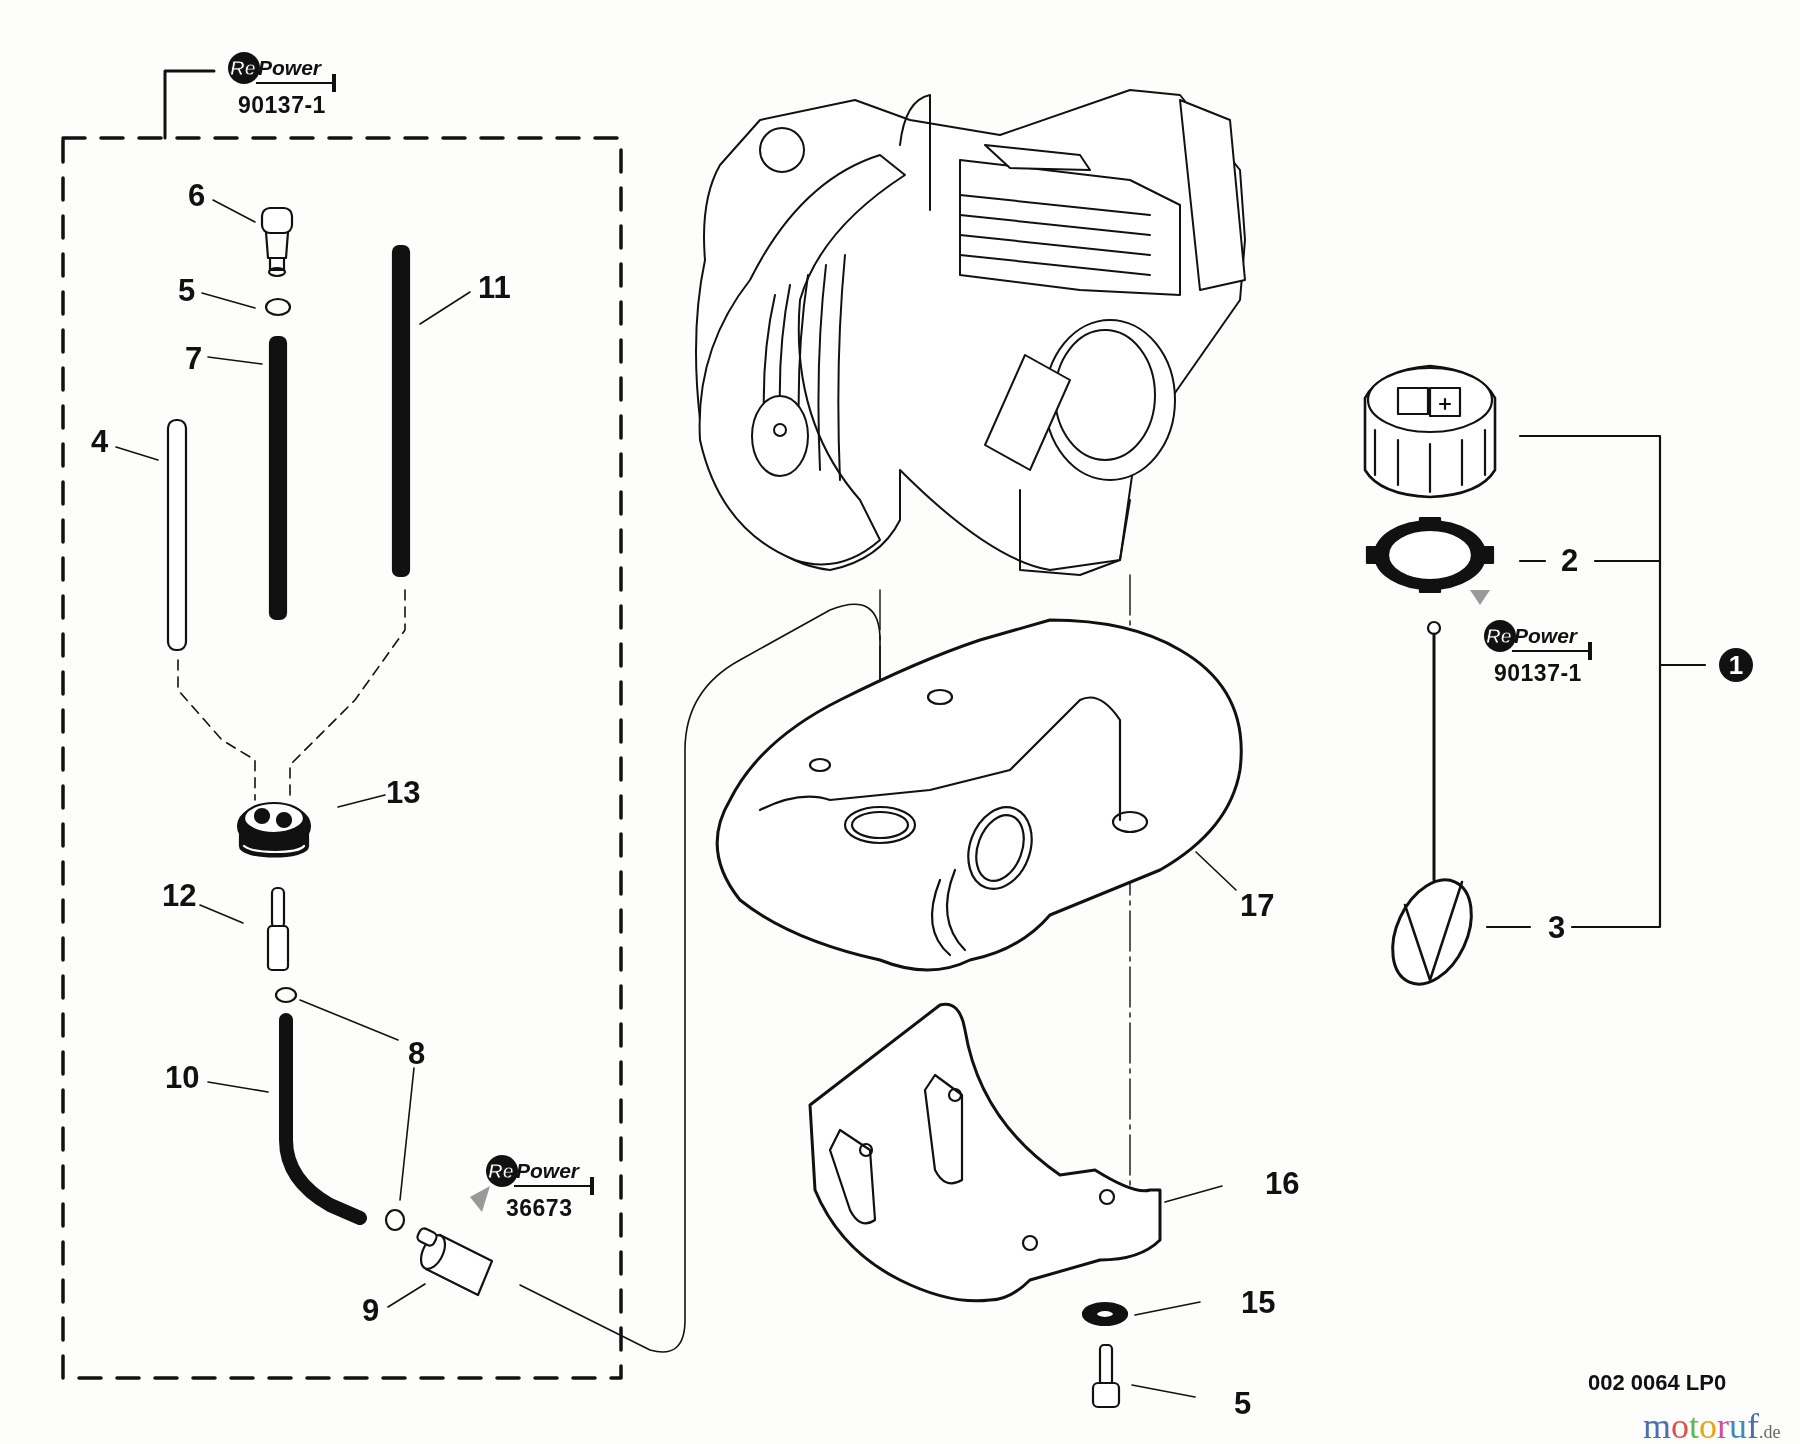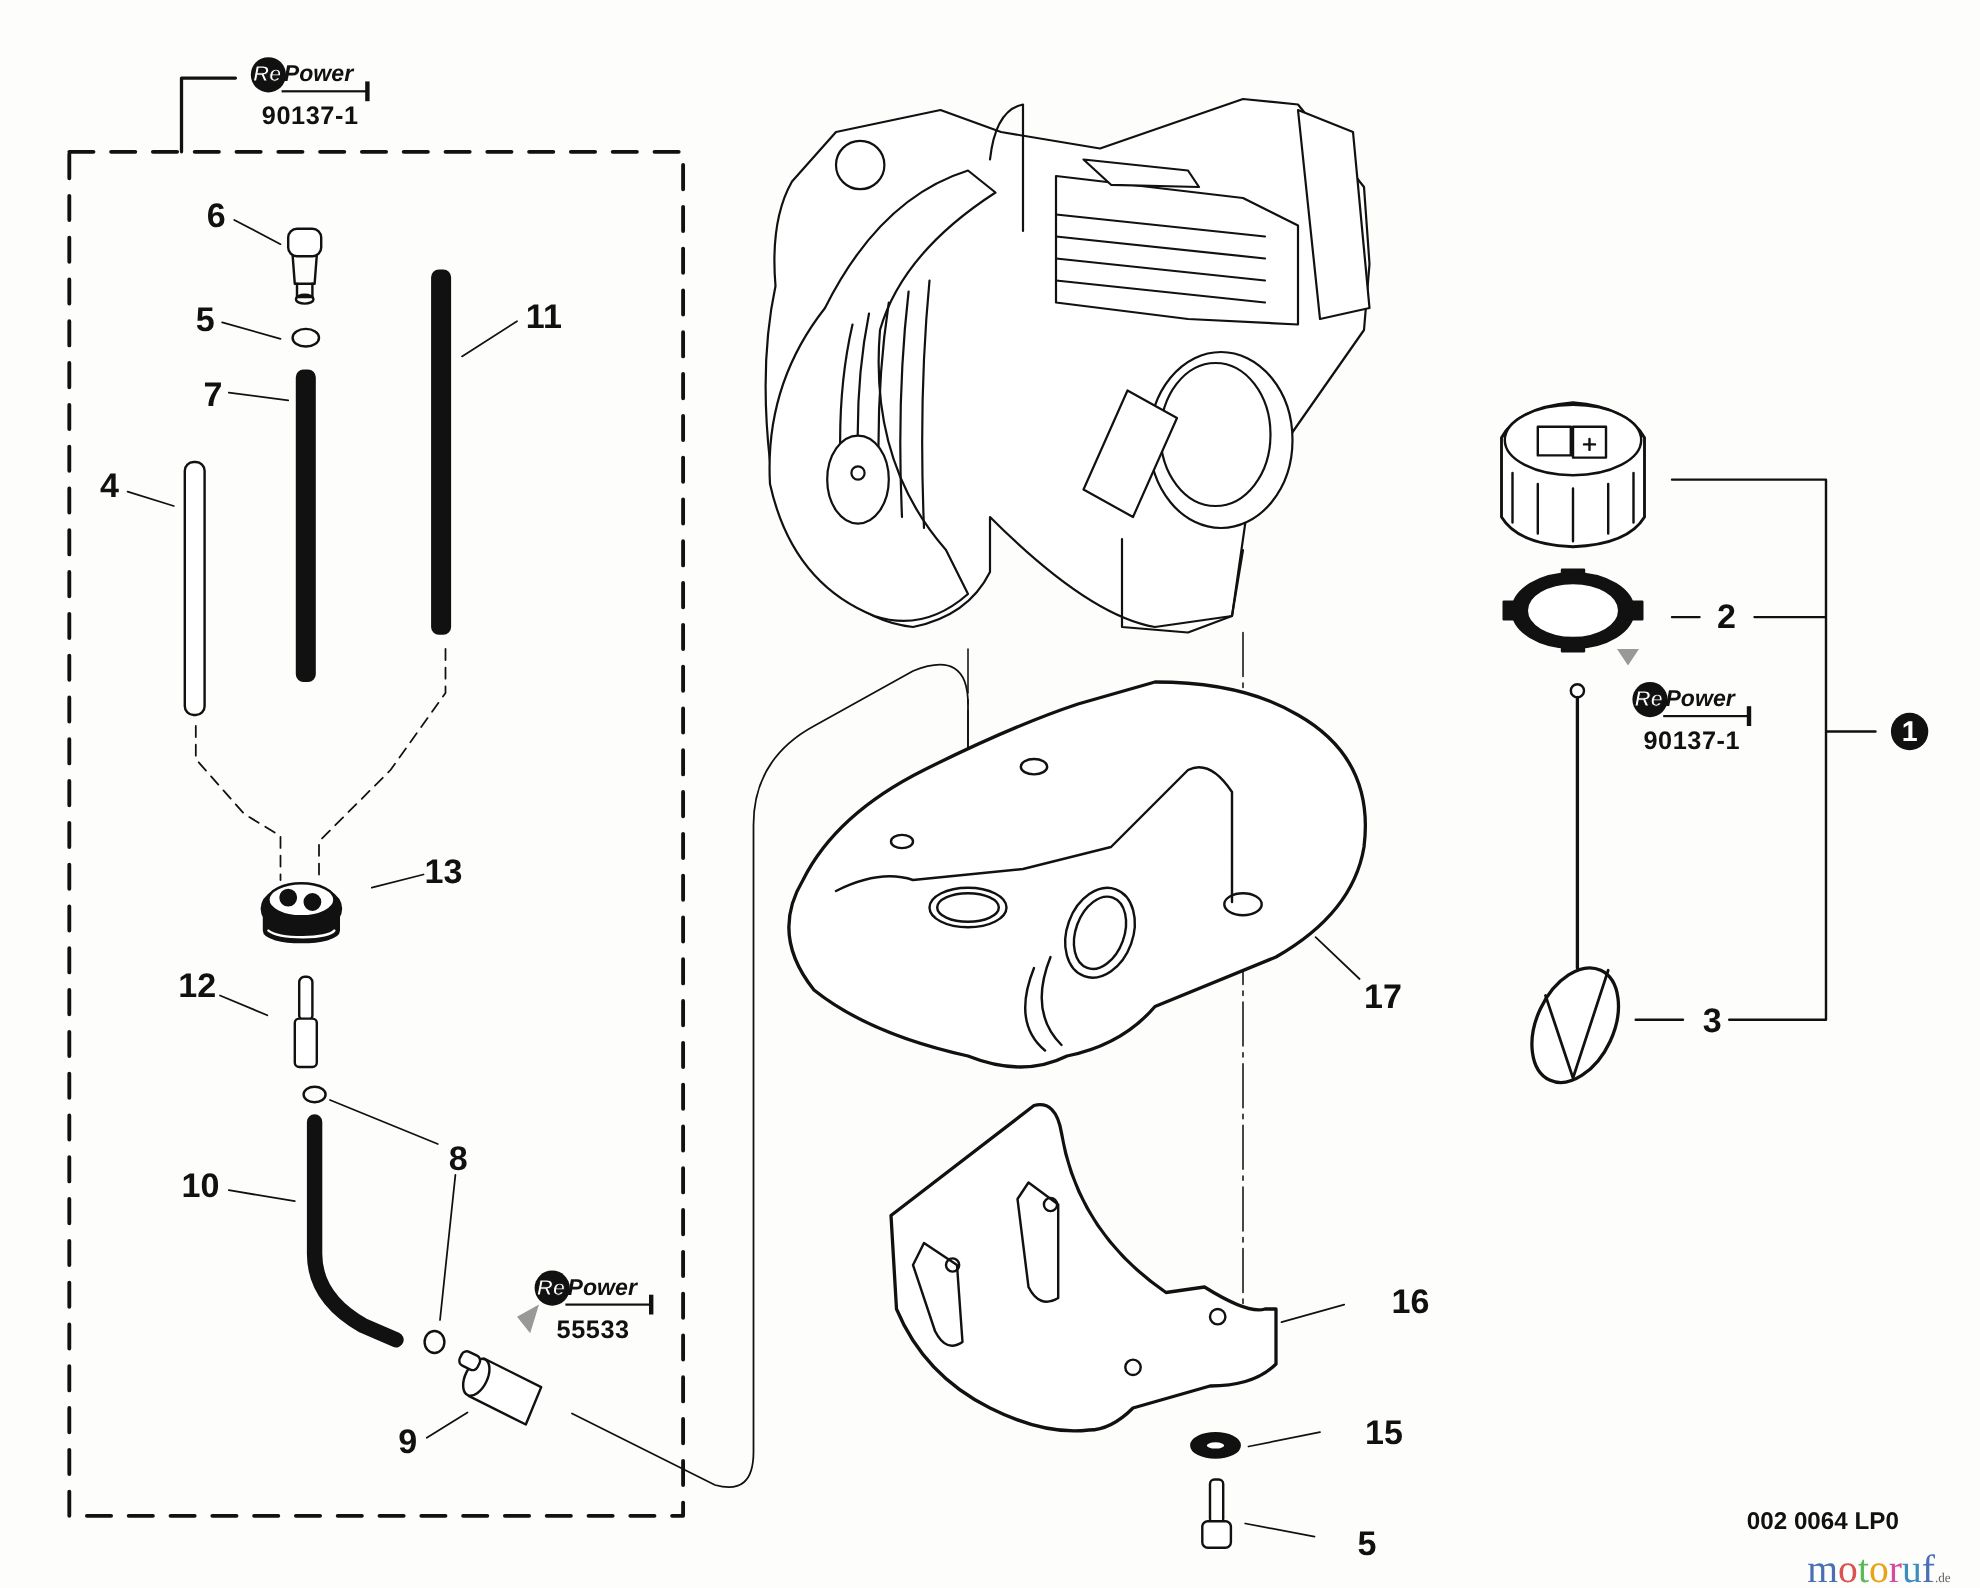--- a/index.html
+++ b/index.html
@@ -8,21 +8,21 @@
   .lbl{position:absolute;font-family:"Liberation Sans",sans-serif;font-weight:bold;font-size:31px;color:#111;line-height:1;}
   .rp{position:absolute;width:130px;height:70px;text-align:center;}
   .rp-num{position:absolute;left:10px;top:40px;font-family:"Liberation Sans",sans-serif;font-weight:bold;font-size:23px;color:#111;letter-spacing:0.5px;white-space:nowrap;}
   .rp-word{position:absolute;left:30px;top:4px;font-family:"Liberation Sans",sans-serif;font-weight:bold;font-style:italic;font-size:21px;color:#111;}
   .rp-circle{position:absolute;left:0;top:0;width:32px;height:32px;border-radius:50%;background:#111;}
   .rp-re{position:absolute;left:2px;top:5px;font-weight:bold;font-style:italic;font-size:20px;color:#fff;-webkit-text-stroke:1px #111;}
   .rp-bar{position:absolute;left:28px;top:30px;width:78px;height:2px;background:#111;}
   .rp-tee{position:absolute;left:104px;top:22px;width:4px;height:18px;background:#111;}
   .code{position:absolute;left:1588px;top:1370px;font-weight:bold;font-size:22px;color:#111;}
   .brand{position:absolute;left:1643px;top:1408px;font-family:"Liberation Serif",serif;font-size:36px;line-height:1;}
-  .brand .de{font-size:12px;color:#666;}
+  .brand .de{font-size:18px;color:#666;}
   .circ1{position:absolute;left:1719px;top:648px;width:34px;height:34px;border-radius:50%;background:#111;color:#fff;font-weight:bold;font-size:26px;text-align:center;line-height:34px;}
 </style>
 </head>
 <body>
 
 <svg id="art" viewBox="0 0 1800 1444" xmlns="http://www.w3.org/2000/svg" fill="none" stroke="#111" stroke-width="2.2" stroke-linecap="round" stroke-linejoin="round">
 
   <rect x="63" y="138" width="558" height="1240" stroke-width="3.5" stroke-dasharray="22,16"></rect>
   <path d="M165 138 V71 H214" stroke-width="3"></path>
 
@@ -181,21 +181,21 @@
   <div class="rp-bar"></div>
   <div class="rp-tee"></div>
   <span class="rp-num">90137-1</span>
 </div>
 <div class="rp" style="left:486px;top:1155px;">
   <div class="rp-circle"></div>
   <span class="rp-re">Re</span>
   <span class="rp-word">Power</span>
   <div class="rp-bar"></div>
   <div class="rp-tee"></div>
-  <span class="rp-num" style="left:20px">55533</span>
+  <span class="rp-num" style="left:20px">36673</span>
 </div>
 
 <div class="circ1">1</div>
 <span class="lbl" style="left:1561px;top:545px">2</span>
 <span class="lbl" style="left:1548px;top:912px">3</span>
 <span class="lbl" style="left:91px;top:426px">4</span>
 <span class="lbl" style="left:178px;top:275px">5</span>
 <span class="lbl" style="left:188px;top:180px">6</span>
 <span class="lbl" style="left:185px;top:343px">7</span>
 <span class="lbl" style="left:408px;top:1038px">8</span>

